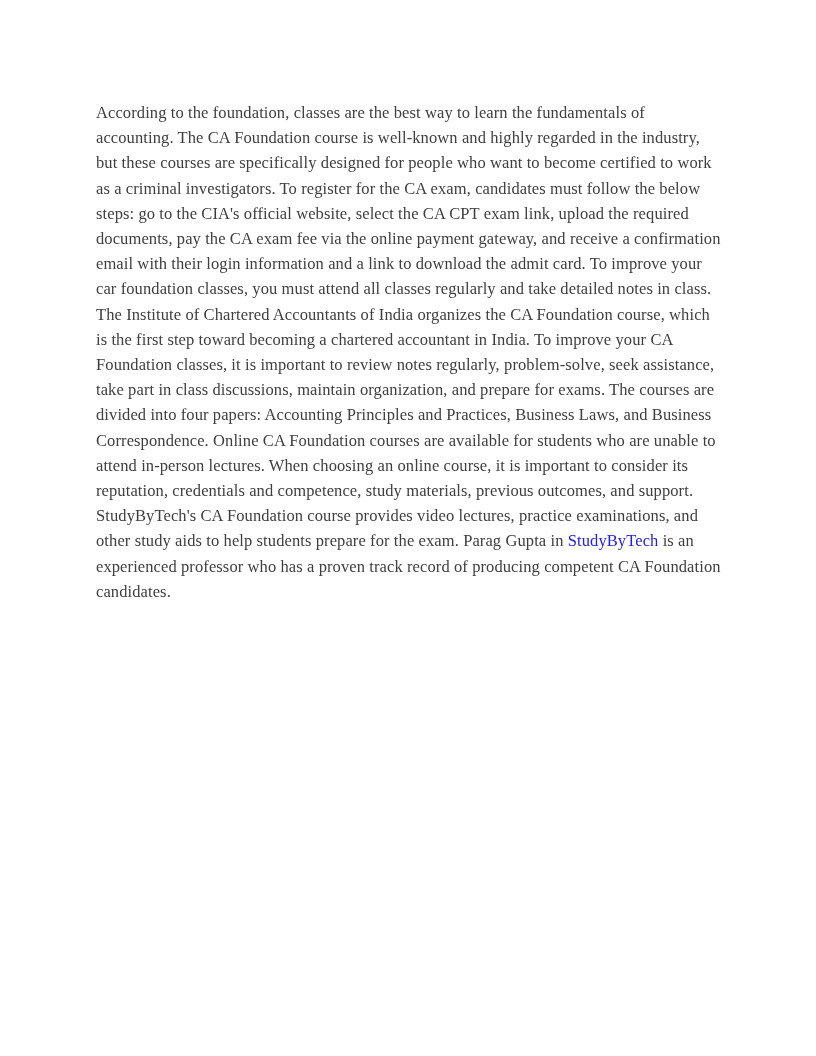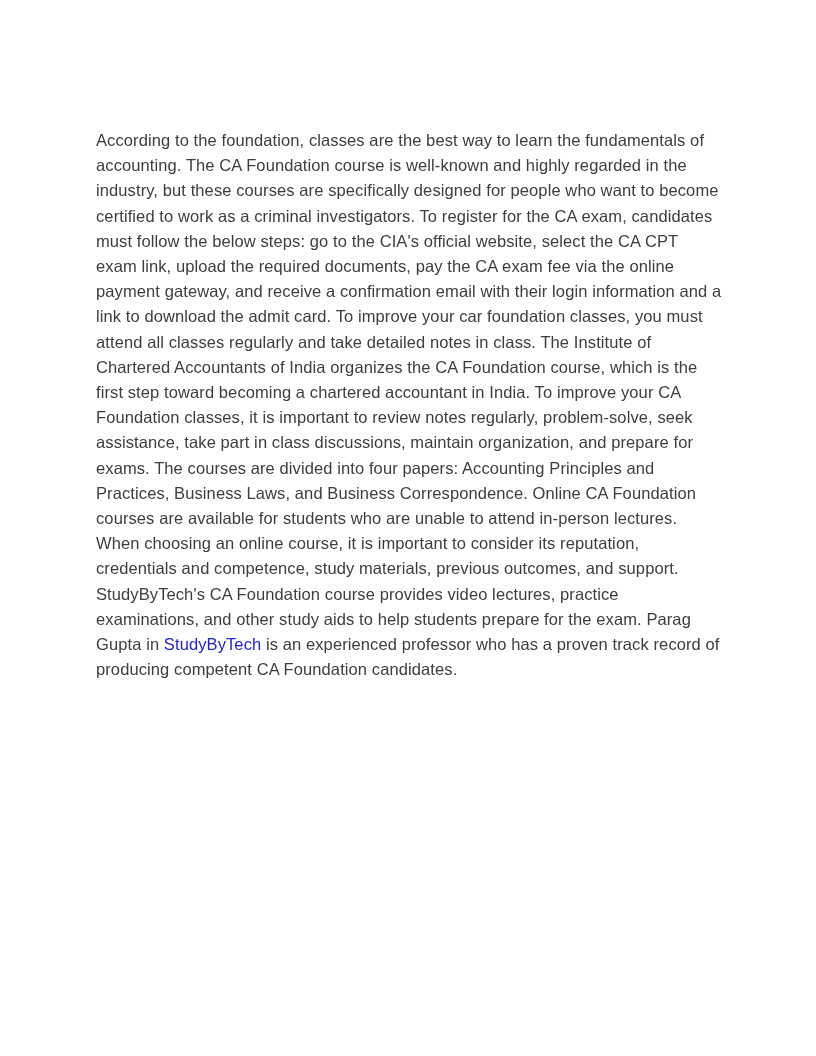--- a/index.html
+++ b/index.html
@@ -11,22 +11,23 @@
     position: relative;
     width: 816px;
     height: 1056px;
     background: #ffffff;
     overflow: hidden;
     font-family: "Liberation Sans", "DejaVu Sans", sans-serif;
   }
   .article-body {
     position: absolute;
     left: 96px;
-    top: 128px;
+    top: 100px;
     width: 626px;
+    font-family: Liberation Serif, serif;
   }
   .paragraph {
     margin: 0;
     font-size: 16.5px;
     line-height: 25.2px;
     color: #3e3e40;
     letter-spacing: 0.1px;
     text-align: left;
   }
   .inline-link {

